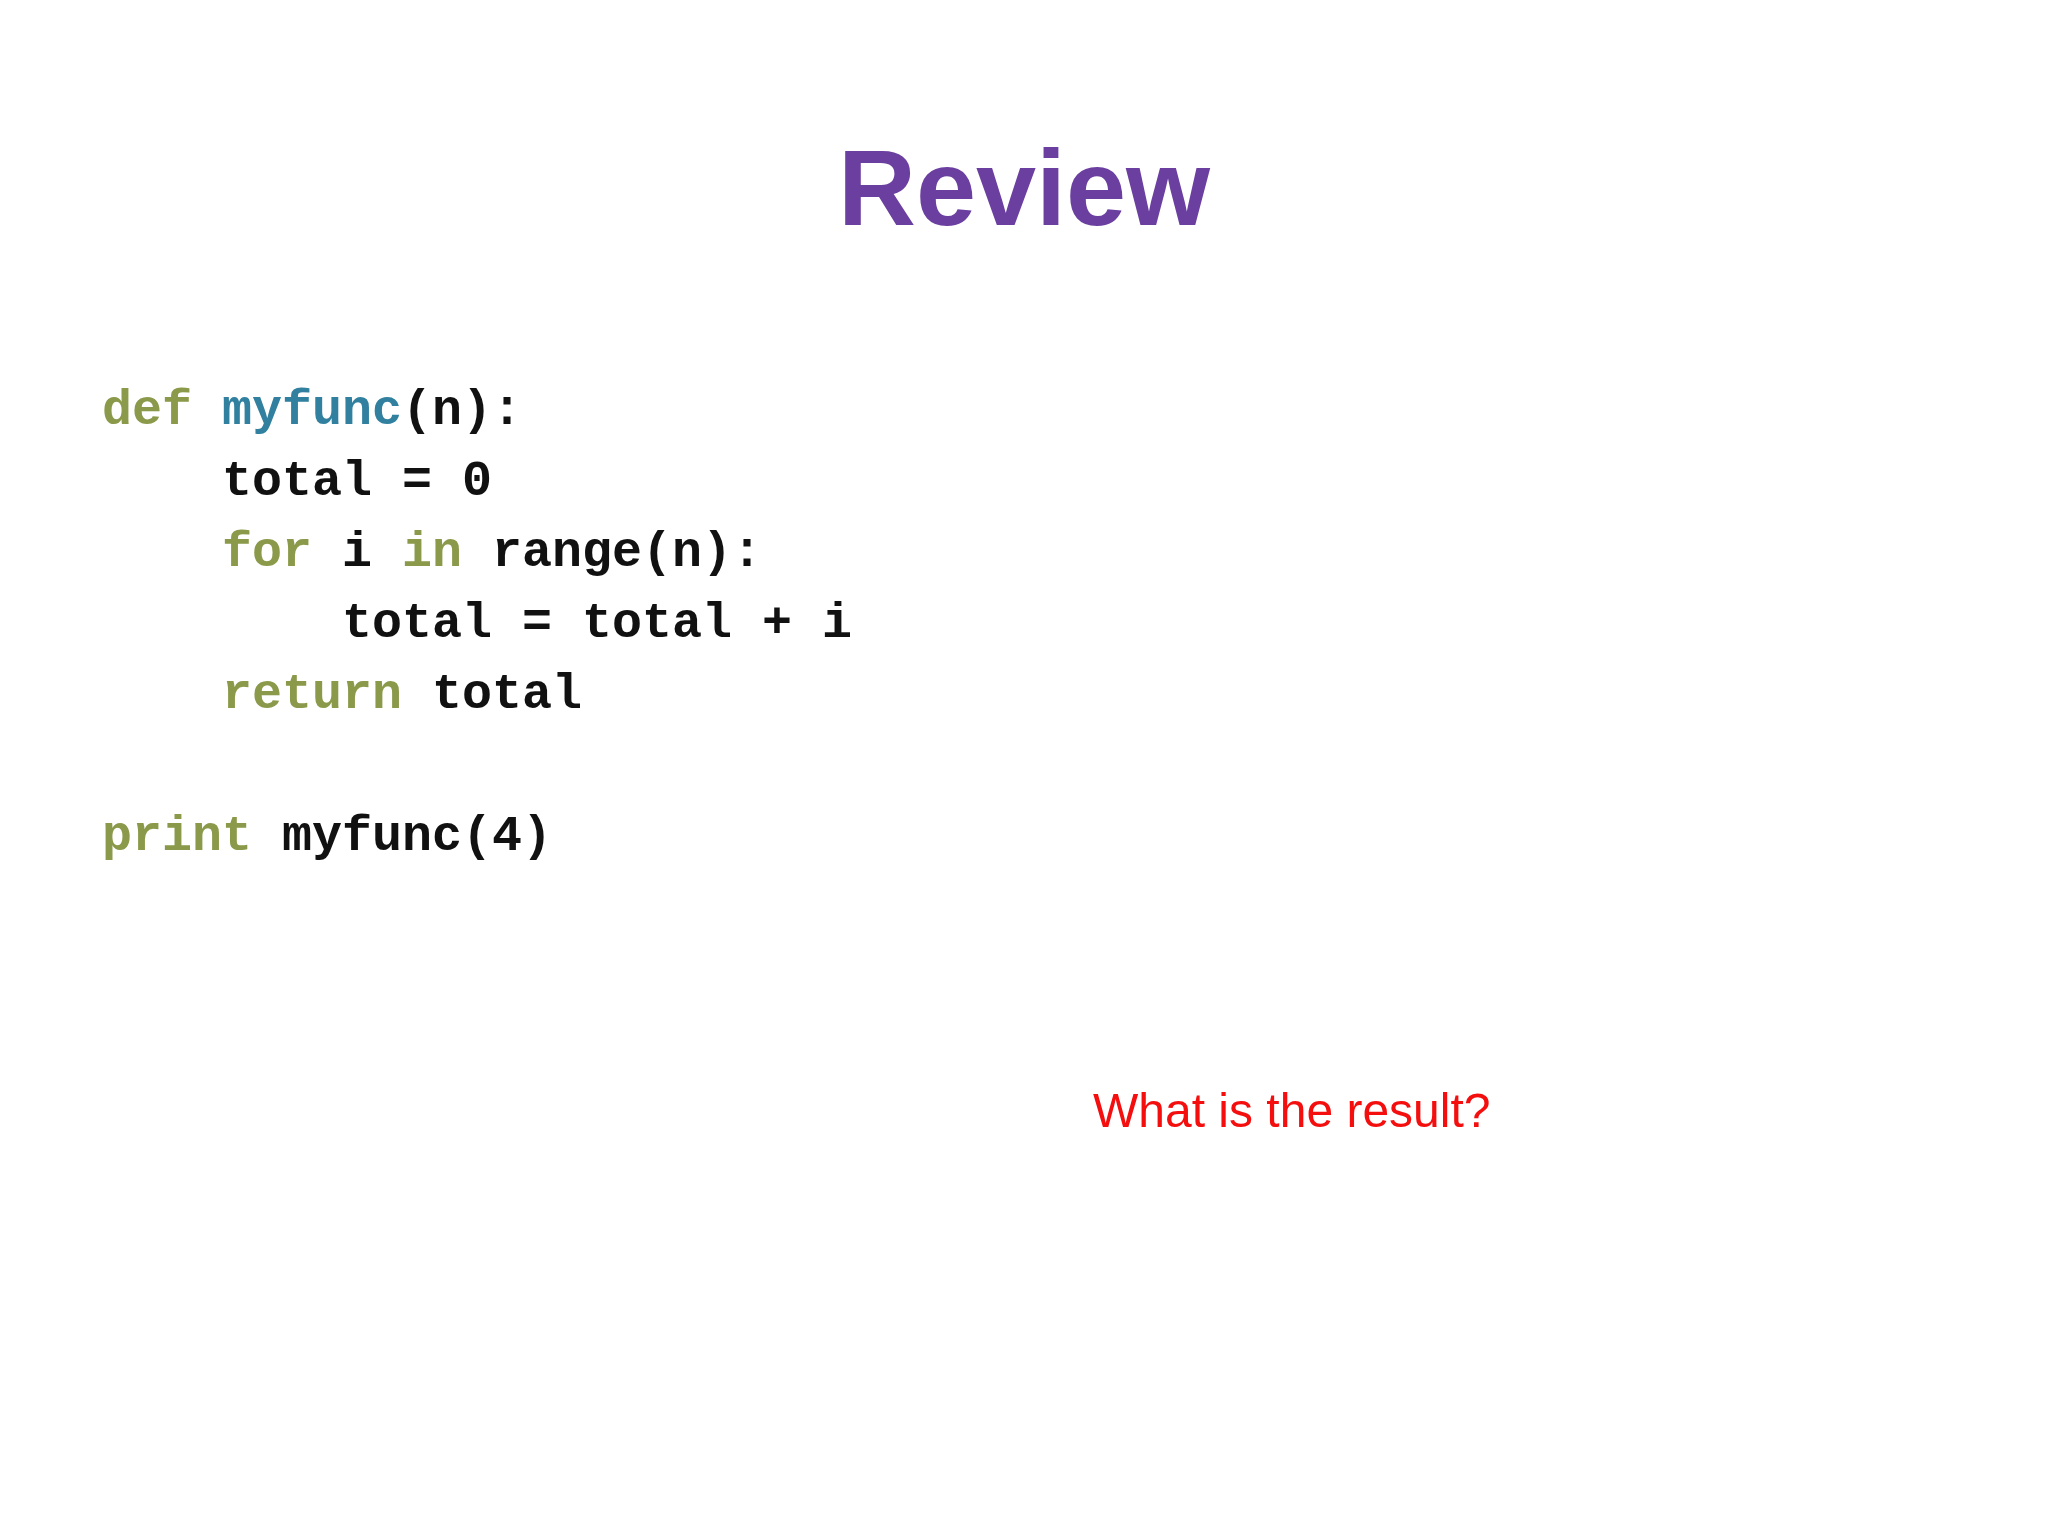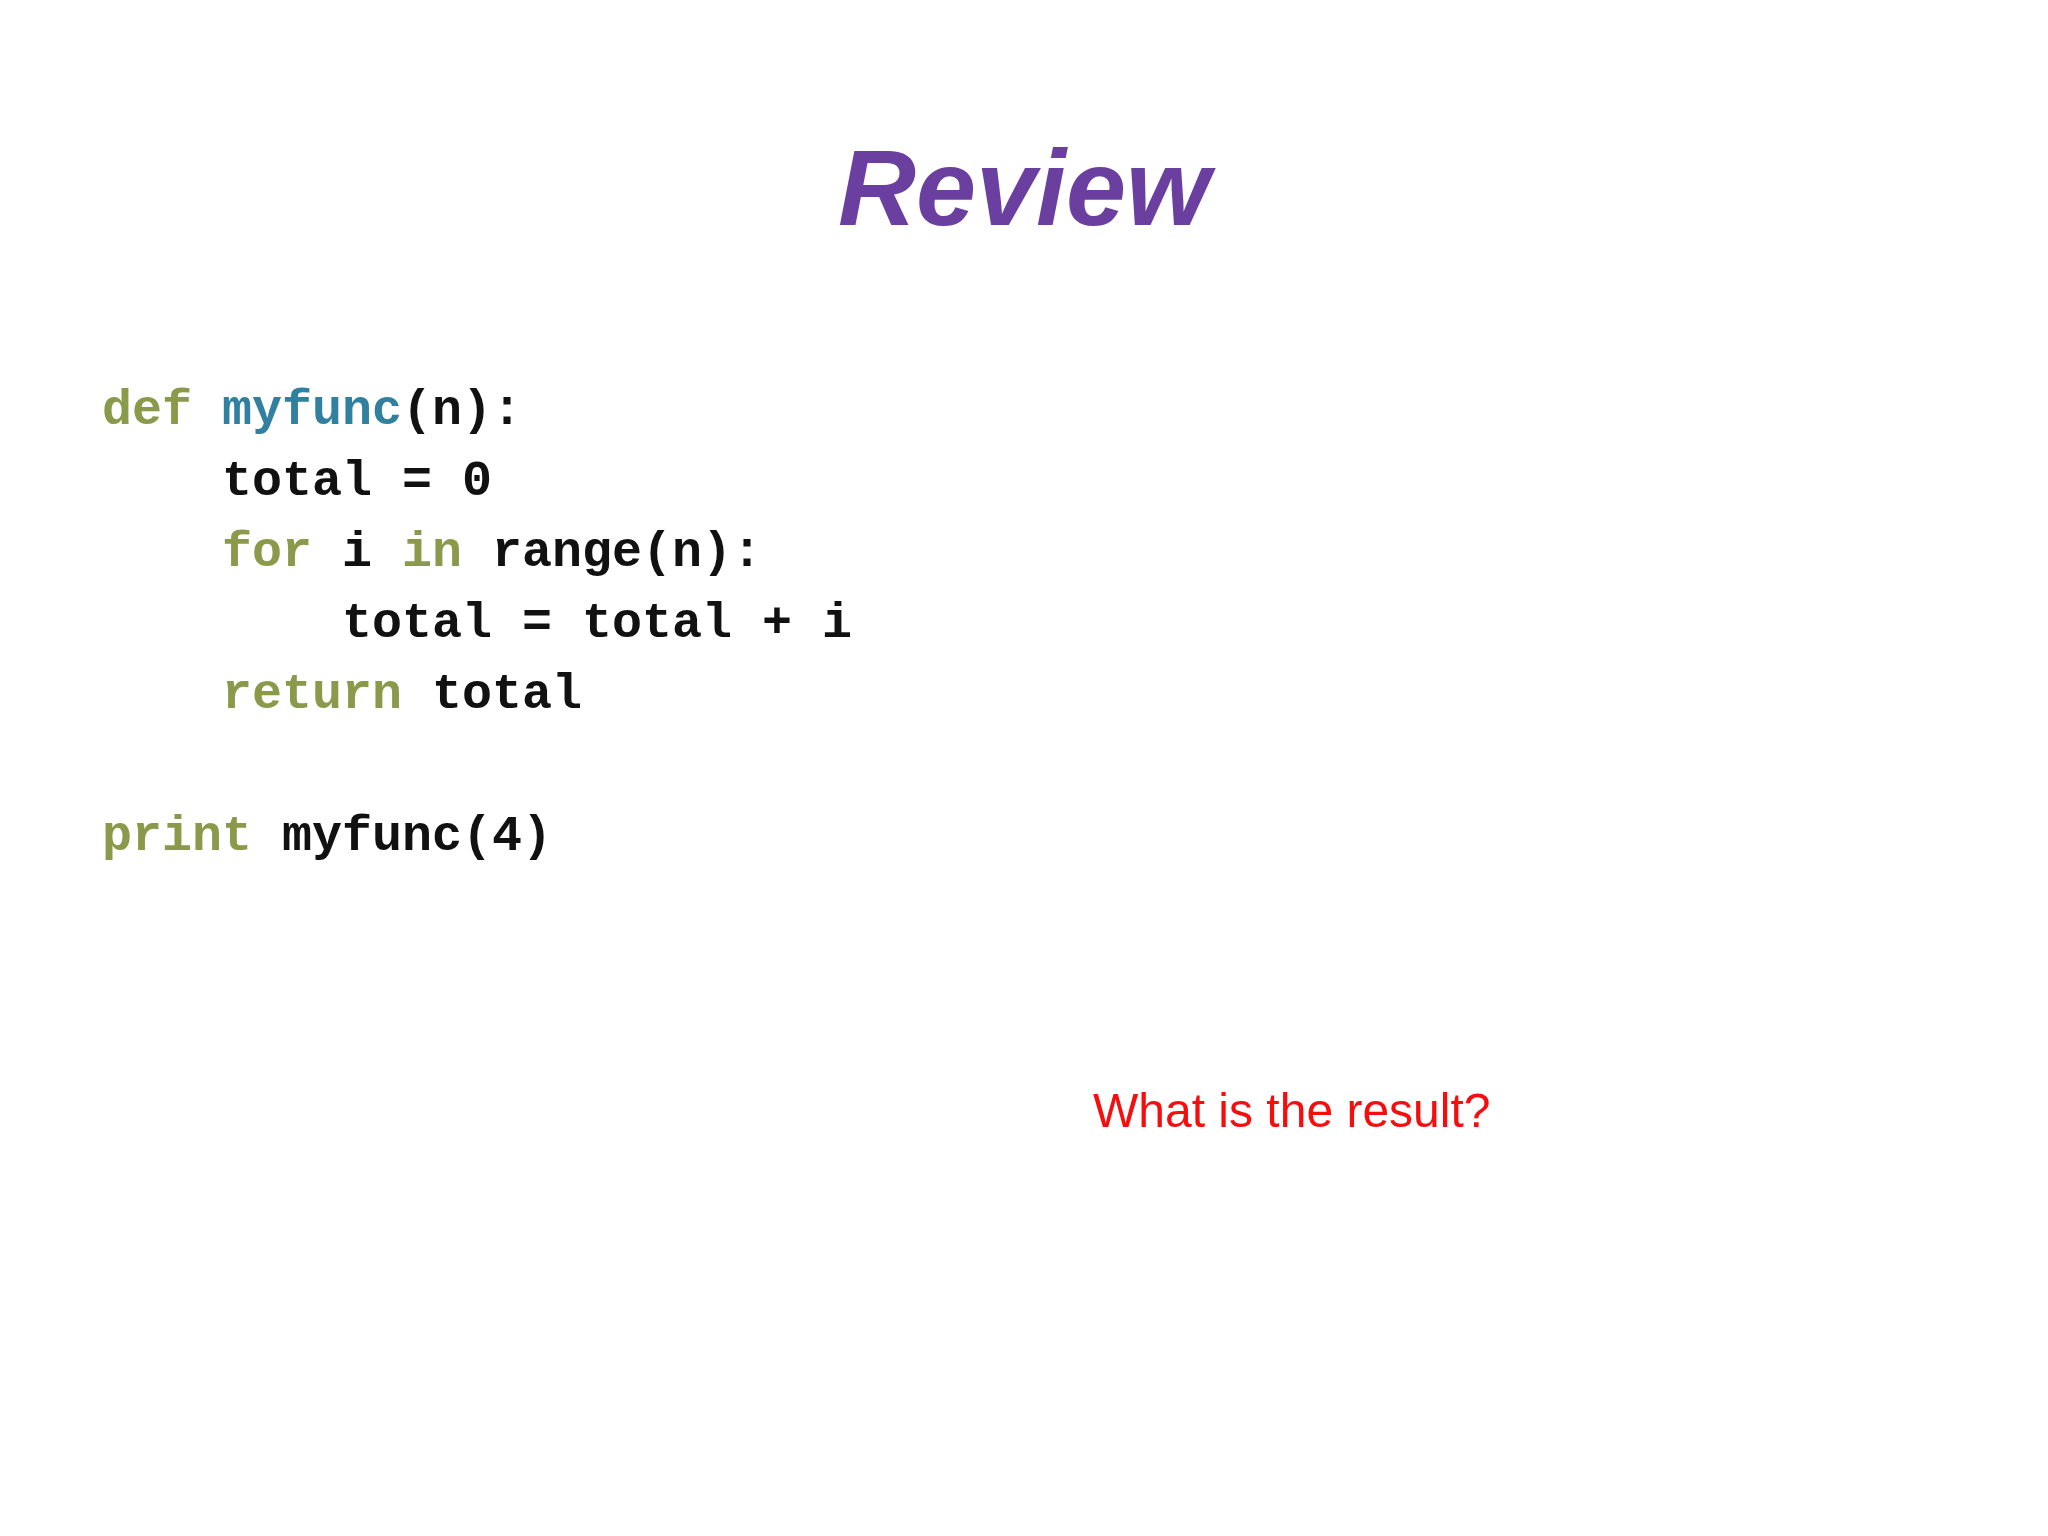--- a/index.html
+++ b/index.html
@@ -24,21 +24,20 @@
     top: 126px;
     left: 0;
     width: 100%;
     margin: 0;
     text-align: center;
     font-family: "Liberation Sans", sans-serif;
     font-weight: 700;
     font-size: 108px;
     line-height: 1.15;
     color: var(--color-title, #6B3FA0);
-    font-style: italic;
   }
   .code-block {
     position: absolute;
     left: 102px;
     top: 375px;
     margin: 0;
     font-family: "Liberation Mono", monospace;
     font-weight: 700;
     font-size: 50px;
     line-height: 71px;

